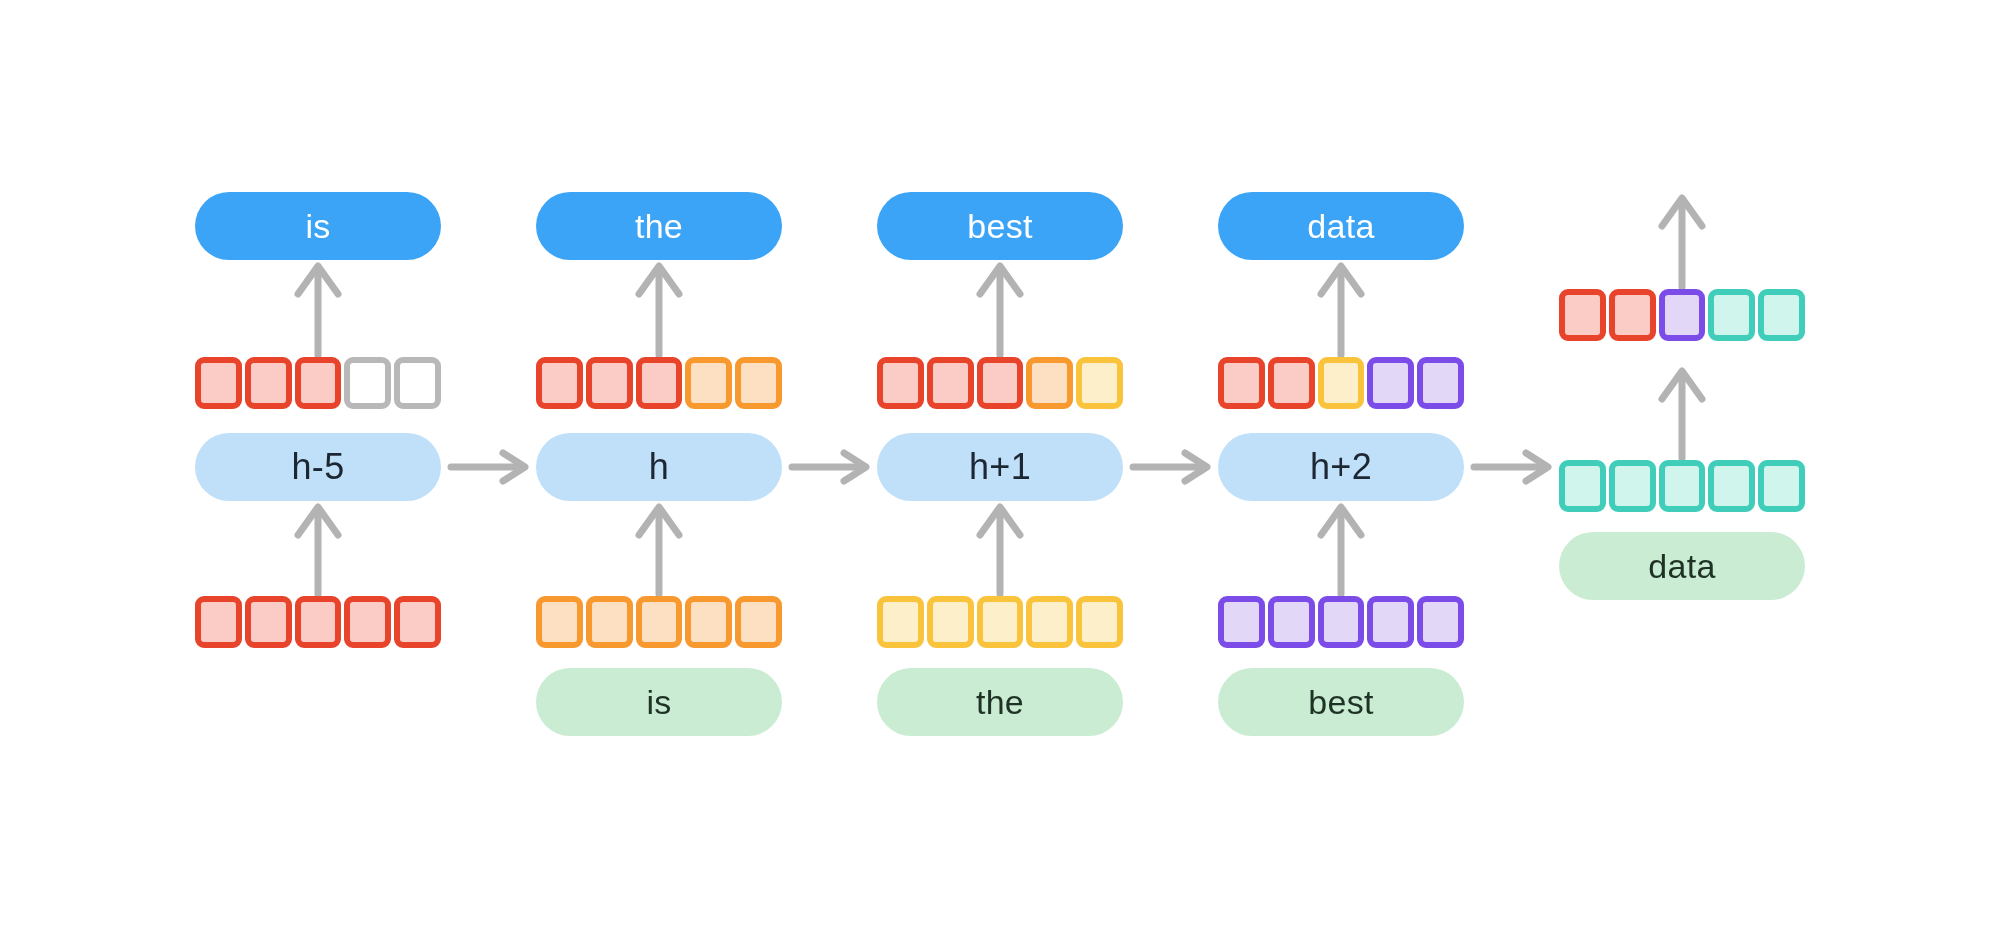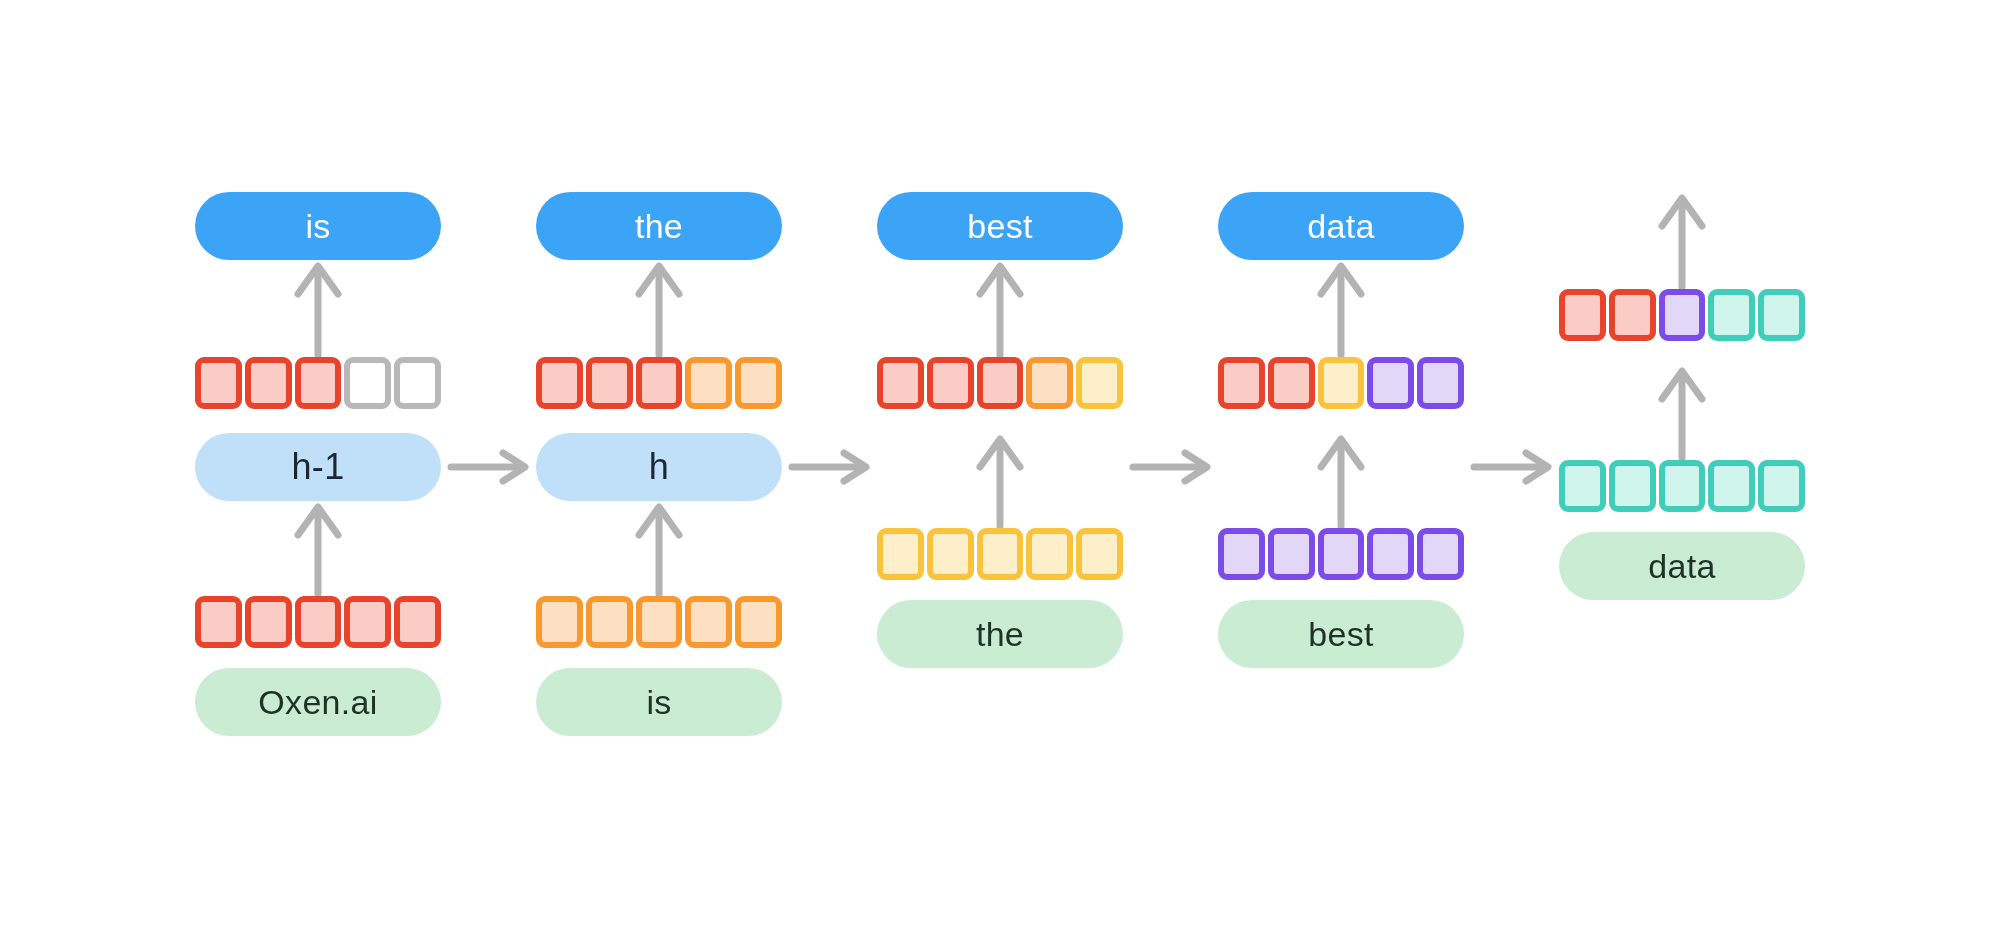--- a/index.html
+++ b/index.html
@@ -41,33 +41,32 @@
           <line x1="24" y1="95" x2="24" y2="12"></line>
           <polyline points="4,34 24,6 44,34"></polyline>
         </svg>
       <div class="cells state-vec">
           <div class="cell" style="border-color: rgb(232, 67, 43); background: rgb(251, 204, 197);"></div>
           <div class="cell" style="border-color: rgb(232, 67, 43); background: rgb(251, 204, 197);"></div>
           <div class="cell" style="border-color: rgb(232, 67, 43); background: rgb(251, 204, 197);"></div>
           <div class="cell" style="border-color: rgb(184, 184, 184); background: rgb(255, 255, 255);"></div>
           <div class="cell" style="border-color: rgb(184, 184, 184); background: rgb(255, 255, 255);"></div>
         </div>
-      <div class="pill state">h-1</div>
+      <div class="pill state">h-5</div>
       <svg class="arrow-v" width="48" height="95" viewBox="0 0 48 95">
           <line x1="24" y1="93" x2="24" y2="12"></line>
           <polyline points="4,34 24,6 44,34"></polyline>
         </svg>
       <div class="cells input-vec">
           <div class="cell" style="border-color: rgb(232, 67, 43); background: rgb(251, 204, 197);"></div>
           <div class="cell" style="border-color: rgb(232, 67, 43); background: rgb(251, 204, 197);"></div>
           <div class="cell" style="border-color: rgb(232, 67, 43); background: rgb(251, 204, 197);"></div>
           <div class="cell" style="border-color: rgb(232, 67, 43); background: rgb(251, 204, 197);"></div>
           <div class="cell" style="border-color: rgb(232, 67, 43); background: rgb(251, 204, 197);"></div>
         </div>
-      <div class="pill input">Oxen.ai</div>
     </div>
 
     <div class="column">
       <div class="pill output">the</div>
       <svg class="arrow-v" width="48" height="97" viewBox="0 0 48 97">
           <line x1="24" y1="95" x2="24" y2="12"></line>
           <polyline points="4,34 24,6 44,34"></polyline>
         </svg>
       <div class="cells state-vec">
           <div class="cell" style="border-color: rgb(232, 67, 43); background: rgb(251, 204, 197);"></div>
@@ -97,20 +96,21 @@
           <line x1="24" y1="95" x2="24" y2="12"></line>
           <polyline points="4,34 24,6 44,34"></polyline>
         </svg>
       <div class="cells state-vec">
           <div class="cell" style="border-color: rgb(232, 67, 43); background: rgb(251, 204, 197);"></div>
           <div class="cell" style="border-color: rgb(232, 67, 43); background: rgb(251, 204, 197);"></div>
           <div class="cell" style="border-color: rgb(232, 67, 43); background: rgb(251, 204, 197);"></div>
           <div class="cell" style="border-color: rgb(248, 153, 47); background: rgb(253, 224, 193);"></div>
           <div class="cell" style="border-color: rgb(249, 195, 60); background: rgb(252, 239, 201);"></div>
         </div>
+      <div class="pill state">h+1</div>
       <svg class="arrow-v" width="48" height="95" viewBox="0 0 48 95">
           <line x1="24" y1="93" x2="24" y2="12"></line>
           <polyline points="4,34 24,6 44,34"></polyline>
         </svg>
       <div class="cells input-vec">
           <div class="cell" style="border-color: rgb(249, 195, 60); background: rgb(252, 239, 201);"></div>
           <div class="cell" style="border-color: rgb(249, 195, 60); background: rgb(252, 239, 201);"></div>
           <div class="cell" style="border-color: rgb(249, 195, 60); background: rgb(252, 239, 201);"></div>
           <div class="cell" style="border-color: rgb(249, 195, 60); background: rgb(252, 239, 201);"></div>
           <div class="cell" style="border-color: rgb(249, 195, 60); background: rgb(252, 239, 201);"></div>
@@ -124,20 +124,21 @@
           <line x1="24" y1="95" x2="24" y2="12"></line>
           <polyline points="4,34 24,6 44,34"></polyline>
         </svg>
       <div class="cells state-vec">
           <div class="cell" style="border-color: rgb(232, 67, 43); background: rgb(251, 204, 197);"></div>
           <div class="cell" style="border-color: rgb(232, 67, 43); background: rgb(251, 204, 197);"></div>
           <div class="cell" style="border-color: rgb(249, 195, 60); background: rgb(252, 239, 201);"></div>
           <div class="cell" style="border-color: rgb(123, 76, 232); background: rgb(227, 215, 248);"></div>
           <div class="cell" style="border-color: rgb(123, 76, 232); background: rgb(227, 215, 248);"></div>
         </div>
+      <div class="pill state">h+2</div>
       <svg class="arrow-v" width="48" height="95" viewBox="0 0 48 95">
           <line x1="24" y1="93" x2="24" y2="12"></line>
           <polyline points="4,34 24,6 44,34"></polyline>
         </svg>
       <div class="cells input-vec">
           <div class="cell" style="border-color: rgb(123, 76, 232); background: rgb(227, 215, 248);"></div>
           <div class="cell" style="border-color: rgb(123, 76, 232); background: rgb(227, 215, 248);"></div>
           <div class="cell" style="border-color: rgb(123, 76, 232); background: rgb(227, 215, 248);"></div>
           <div class="cell" style="border-color: rgb(123, 76, 232); background: rgb(227, 215, 248);"></div>
           <div class="cell" style="border-color: rgb(123, 76, 232); background: rgb(227, 215, 248);"></div>

